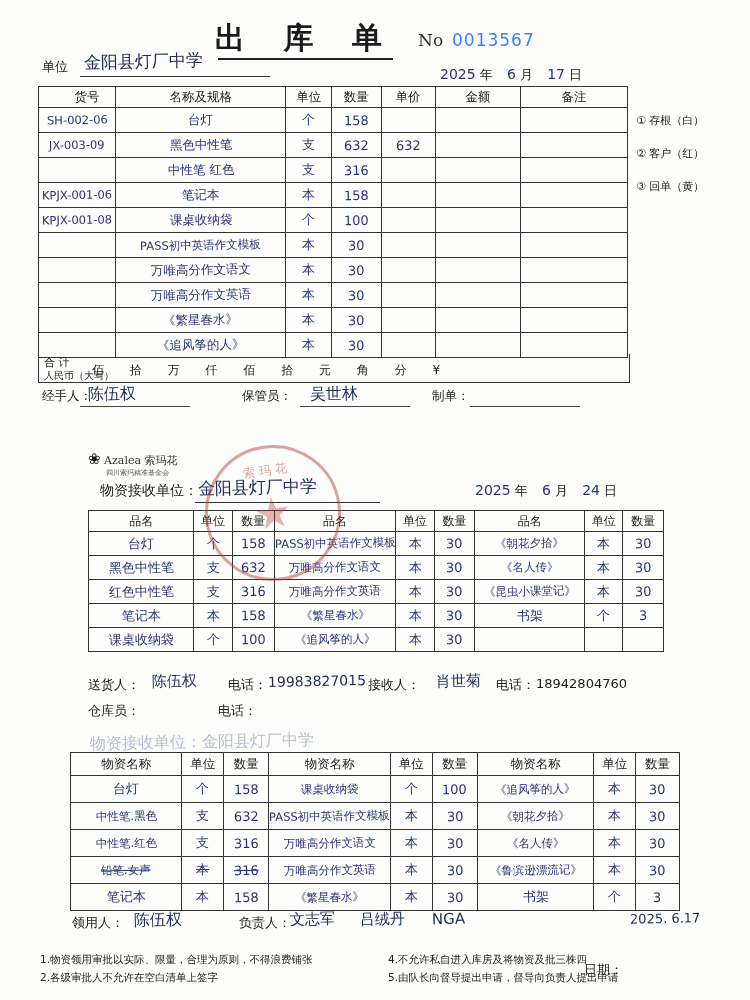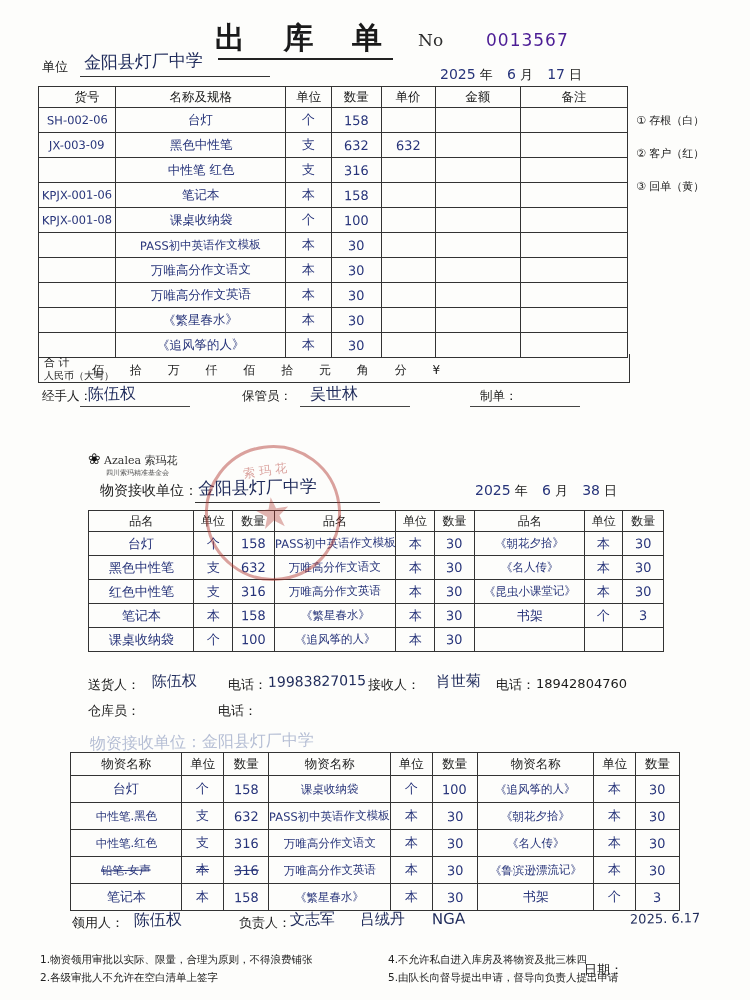--- a/index.html
+++ b/index.html
@@ -14,21 +14,21 @@
   .page{position:relative;width:750px;height:1000px;}
 
   
   .hw{
     font-family:"DejaVu Sans", sans-serif;
     color:#1e2a5a;
     font-size:13px;
     transform:rotate(-1.2deg);
     white-space:nowrap;
   }
-  .hw.dark{color:#4c1d95;margin-left:34px;}
+  .hw.dark{color:#3b82f6;}
 
   
   .sec1{position:absolute;left:0;top:0;width:750px;height:430px;}
   .title1{
     position:absolute;left:215px;top:18px;
     font-size:30px;letter-spacing:14px;font-weight:bold;
     color:#1a1a1a;font-family:"DejaVu Serif", serif;
   }
   .title1-underline{
     position:absolute;left:218px;top:58px;width:175px;height:2px;background:#222;
@@ -296,21 +296,21 @@
       <span>角</span>
       <span>分</span>
       <span>¥</span>
     </div>
 
     <div class="foot1">
       <span class="lbl" style="left:0;top:0;">经手人：</span>
       <span class="hw" style="position:absolute;left:46px;top:-4px;font-size:16px;">陈伍权</span>
       <span class="lbl" style="left:200px;top:0;">保管员：</span>
       <span class="hw" style="position:absolute;left:268px;top:-4px;font-size:16px;">吴世林</span>
-      <span class="lbl" style="left:390px;top:0;margin-left:48px;">制单：</span>
+      <span class="lbl" style="left:390px;top:0;">制单：</span>
     </div>
     <div class="sigline" style="left:80px;top:406px;width:110px;"></div>
     <div class="sigline" style="left:300px;top:406px;width:110px;"></div>
     <div class="sigline" style="left:470px;top:406px;width:110px;"></div>
   </div>
 
   <div class="sec2">
     <div class="logo">
       <span class="flower">❀</span>
       <span>Azalea 索玛花</span>
@@ -319,21 +319,21 @@
 
     <div class="recv-unit-label">物资接收单位：</div>
     <div class="recv-unit-value hw" style="font-size:17px;">金阳县灯厂中学</div>
     <div class="recv-unit-line"></div>
 
     <div class="date2">
       <span class="d">2025</span>
       <span>年</span>
       <span class="d" style="margin-left:10px;">6</span>
       <span>月</span>
-      <span class="d" style="margin-left:10px;">38</span>
+      <span class="d" style="margin-left:10px;">24</span>
       <span>日</span>
     </div>
 
     <table class="grid t2">
       <tbody>
           <tr>
         <th class="n">品名</th>
         <th class="u">单位</th>
         <th class="q">数量</th>
         <th class="n">品名</th>

